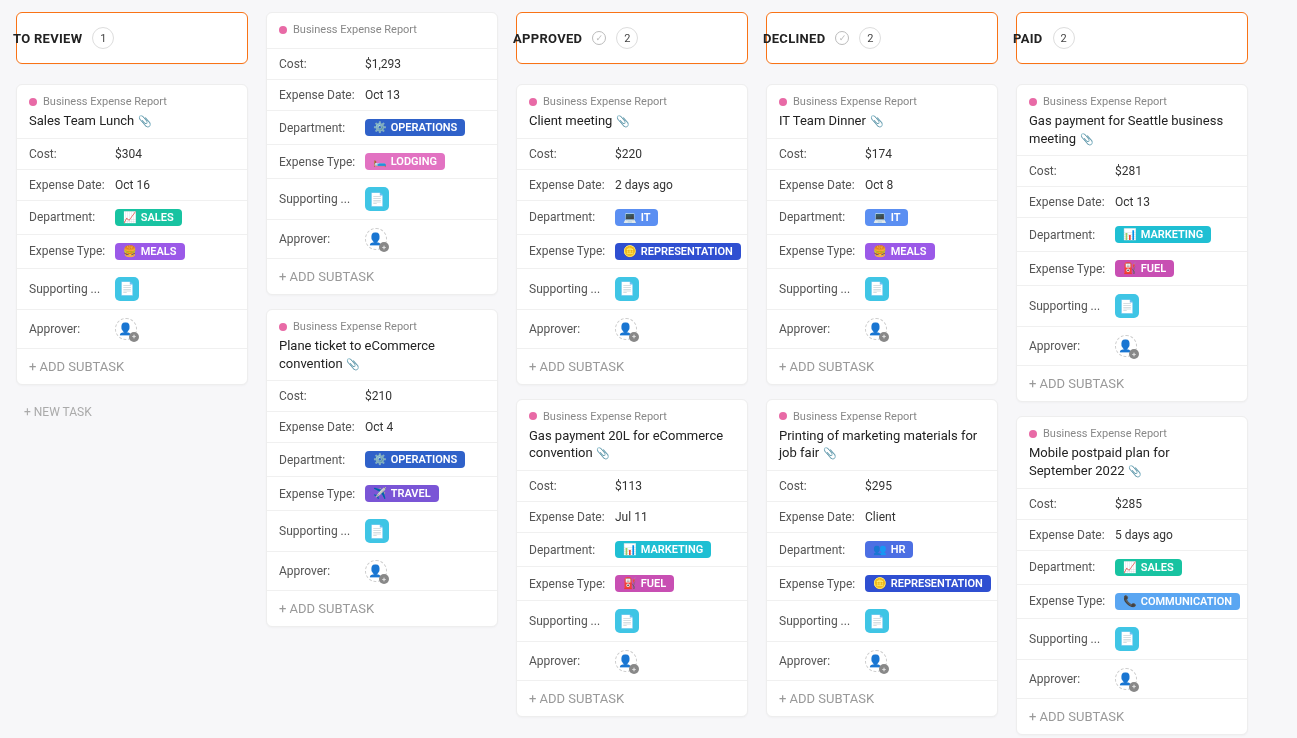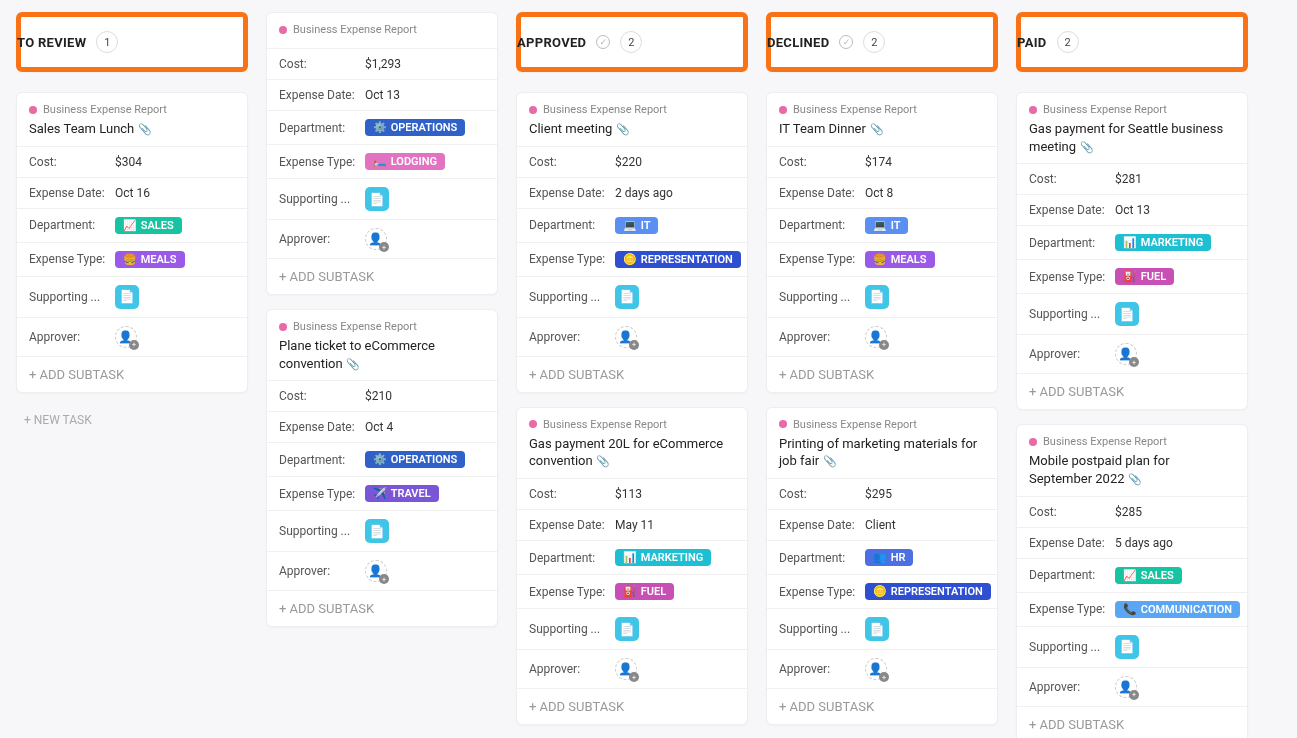--- a/index.html
+++ b/index.html
@@ -6,21 +6,21 @@
 body {
   font-family: -apple-system, BlinkMacSystemFont, "Segoe UI", Roboto, Helvetica, Arial, sans-serif;
   background: #f7f7f9;
   padding: 12px 16px;
   color: #2b2b2b;
 }
 .board { display: flex; gap: 18px; align-items: flex-start; }
 .column { width: 232px; flex: 0 0 232px; }
 .col-header {
   background: #fff;
-  border: 5px solid #f97316;
+  border: 1px solid #f97316;
   border-radius: 6px;
   padding: 14px 14px;
   display: flex;
   align-items: center;
   gap: 10px;
   margin-bottom: 20px;
   box-shadow: 0 1px 0 rgba(0,0,0,0.02);
 }
 .col-top-accent { height: 2px; border-radius: 2px 2px 0 0; margin: -14px -14px 12px -14px; }
 .accent-pink { background: linear-gradient(90deg,#e77,#e77); opacity:.6;}
@@ -284,21 +284,21 @@
             <span>Business Expense Report</span>
           </div>
           <div class="card-title">Gas payment 20L for eCommerce convention<span class="clip-icon">📎</span></div>
         </div>
         <div class="row">
           <span class="label">Cost:</span>
           <span class="val">$113</span>
         </div>
         <div class="row">
           <span class="label">Expense Date:</span>
-          <span class="val">May 11</span>
+          <span class="val">Jul 11</span>
         </div>
         <div class="row">
           <span class="label">Department:</span>
           <span class="tag-wrap">
             <span class="tag marketing"><span class="tag-emoji">📊</span> MARKETING</span>
           </span>
         </div>
         <div class="row">
           <span class="label">Expense Type:</span>
           <span class="tag-wrap">

